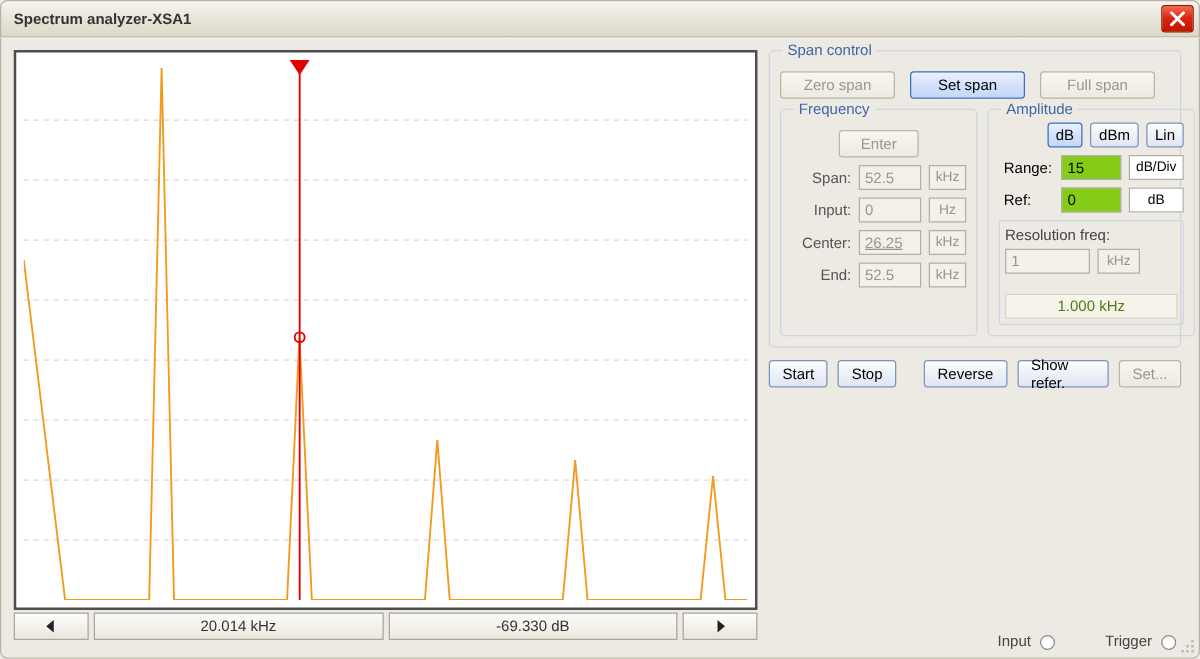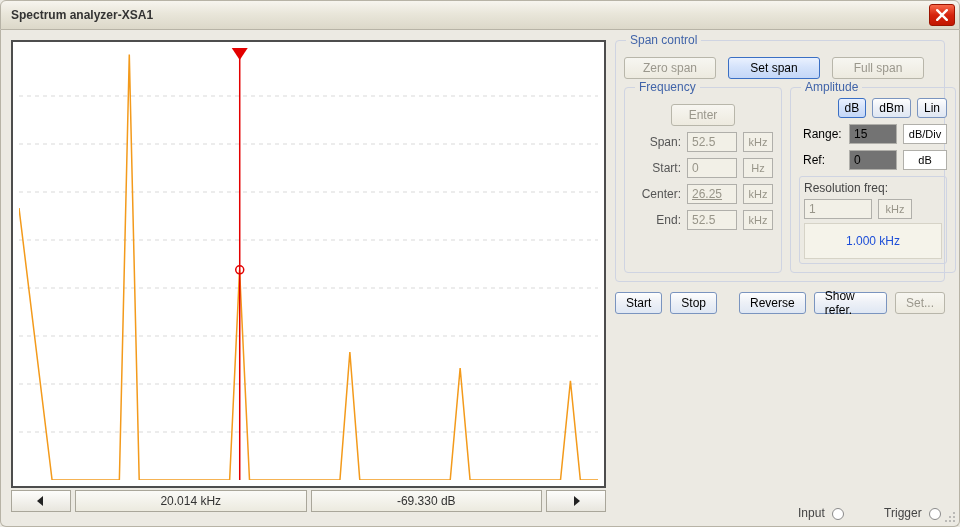--- a/index.html
+++ b/index.html
@@ -27,39 +27,39 @@
 
   
   .ctrls{position:absolute;left:614px;top:10px;width:330px}
 
   
   .btn{height:22px;border:1px solid #7a94bf;border-radius:3px;background:linear-gradient(#fefefe,#eef1f7 45%,#dfe7f3);color:#000;padding:0 10px;display:inline-flex;align-items:center;justify-content:center;cursor:pointer;font-size:12px}
   .btn.sel{border-color:#3a6fc4;background:linear-gradient(#eaf1ff,#d5e3fb 45%,#c4d7f7)}
   .btn.dis{border-color:#b8b6aa;color:#9a978c;background:linear-gradient(#f7f6f1,#edeadf);cursor:default}
   .btn.mini{padding:0 6px;height:20px}
 
-  input.field{height:20px;border:1px solid #b0afaa;background:#737373;padding:0 4px;text-align:left;font-size:12px}
+  input.field{height:20px;border:1px solid #b0afaa;background:#84cc16;padding:0 4px;text-align:left;font-size:12px}
   input.field:disabled{background:#f2f0e7;color:#989589}
   .static{height:20px;display:flex;align-items:center;padding:0 4px}
   .unit{height:20px;border:1px solid #b0afaa;background:#f2f0e7;color:#989589;display:flex;align-items:center;justify-content:center;font-size:11px;padding:0 4px}
 
   
   .grp{position:relative;border:1px solid #cfd4e2;border-radius:4px;padding:10px 8px 8px 8px;margin-top:8px}
   .grp>.legend{position:absolute;top:-8px;left:10px;background:#eceae3;padding:0 4px;color:#4164a9;font-size:12px}
 
   
   .row{display:flex;align-items:center;gap:6px;margin-top:6px}
   .row:first-child{margin-top:0}
   .lab{width:48px;text-align:right;color:#555}
 
   
   .amp-btns{display:flex;gap:6px;justify-content:flex-end}
   .resbox{border:1px solid #cfd4e2;border-radius:3px;padding:4px 4px;margin-top:6px}
   .resbox .lgd{color:#444;margin-bottom:4px;display:block}
-  .resval{border:1px solid #d6d3c7;background:#f5f3ea;color:#1d4ed8;height:36px;display:flex;align-items:center;justify-content:center;margin-top:4px}
+  .resval{border:1px solid #d6d3c7;background:#f5f3ea;color:#4d7c0f;height:20px;display:flex;align-items:center;justify-content:center;margin-top:16px}
 
   
   .fa{display:flex;gap:8px}
   .fa .freq{flex:0 0 158px}
   .fa .amp{flex:1}
 
   
   .actions{display:flex;gap:8px;margin-top:10px;align-items:center}
 
   
@@ -133,21 +133,21 @@
           <span class="legend">Frequency</span>
           <div class="row" style="justify-content:center">
               <span class="btn dis" style="width:64px">Enter</span>
             </div>
           <div class="row">
             <span class="lab">Span:</span>
             <input class="field" style="width: 50px;" disabled="" value="52.5">
             <span class="unit" style="width:30px">kHz</span>
           </div>
           <div class="row">
-            <span class="lab">Start:</span>
+            <span class="lab">Input:</span>
             <input class="field" style="width: 50px;" disabled="" value="0">
             <span class="unit" style="width:30px">Hz</span>
           </div>
           <div class="row">
             <span class="lab">Center:</span>
             <input class="field" style="width: 50px; text-decoration: underline;" disabled="" value="26.25">
             <span class="unit" style="width:30px">kHz</span>
           </div>
           <div class="row">
             <span class="lab">End:</span>

